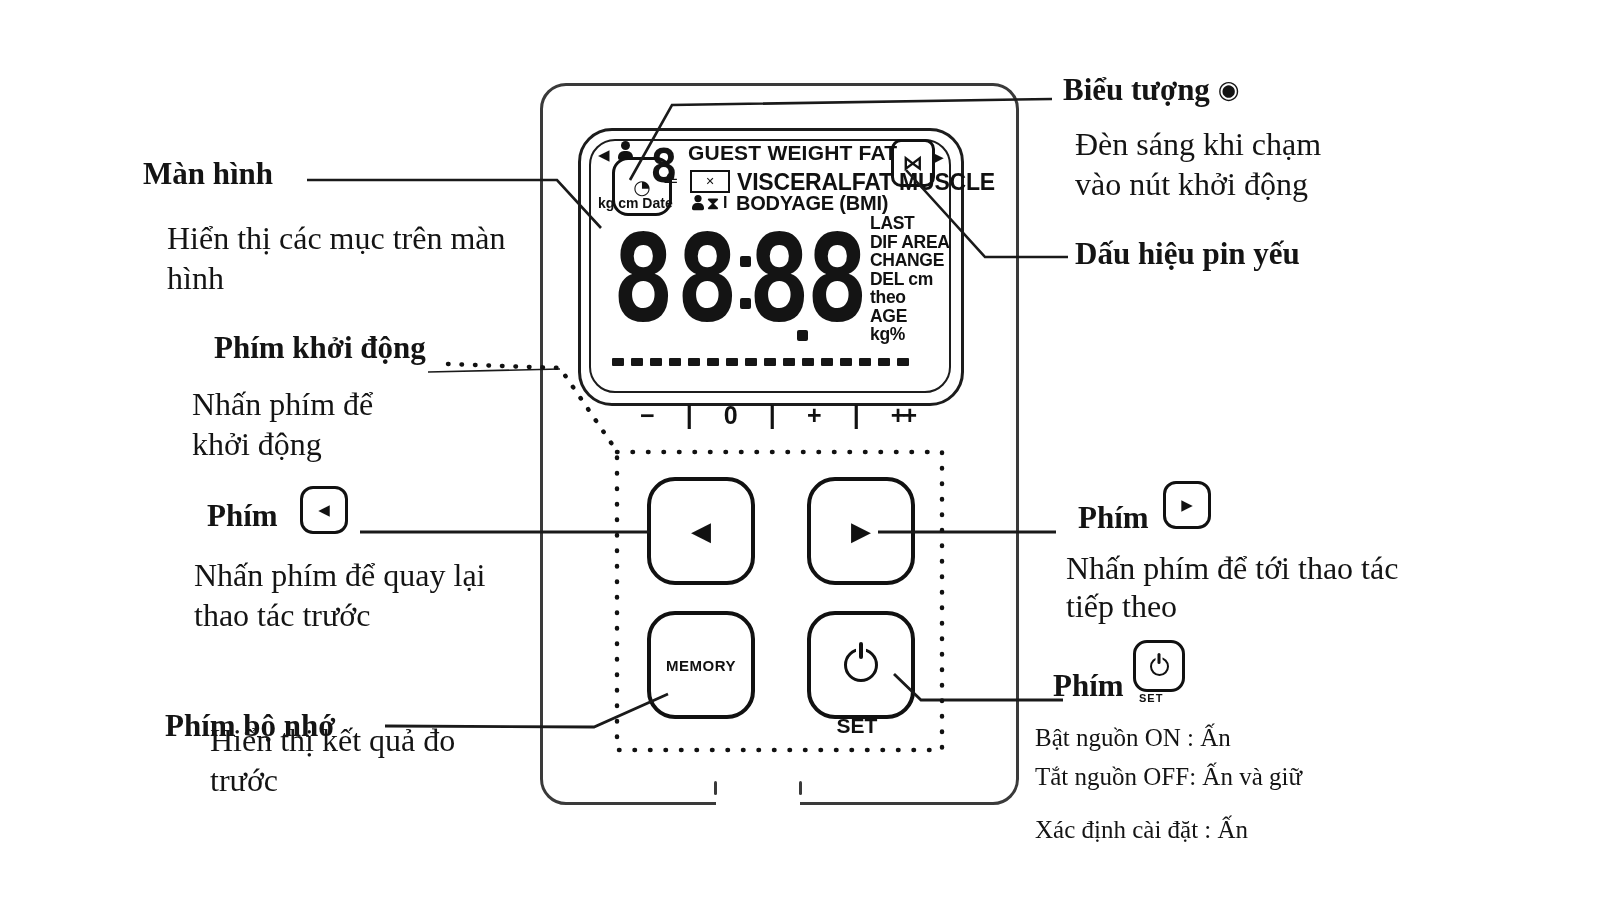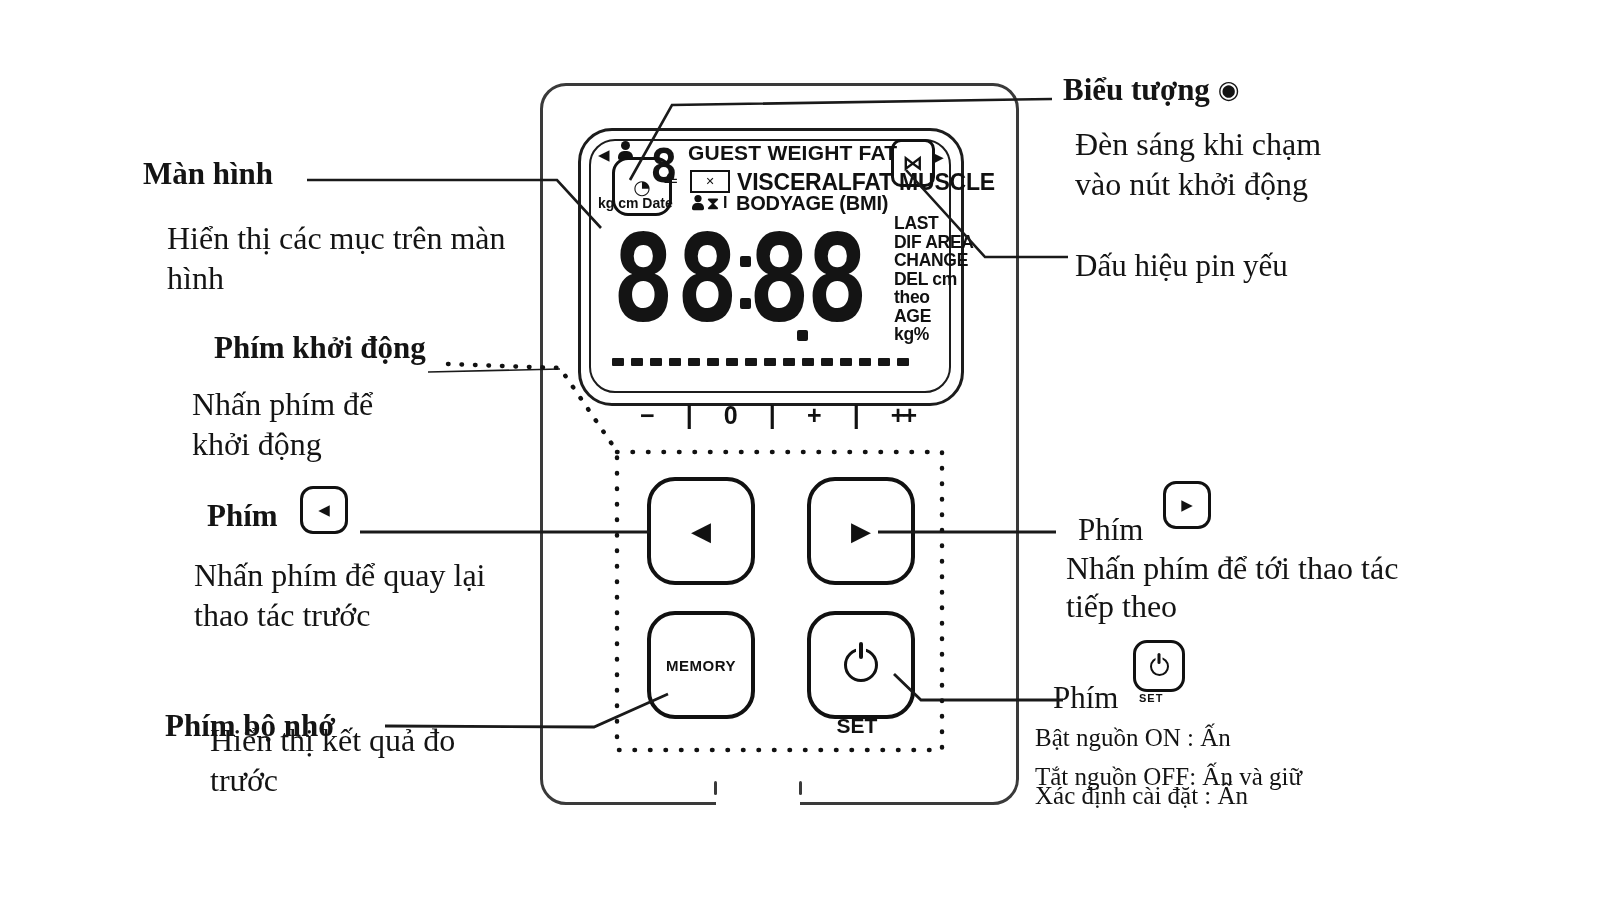--- a/index.html
+++ b/index.html
@@ -1,21 +1,21 @@
 <!DOCTYPE html>
 <html><head>
 <meta charset="utf-8">
 <style>
   html,body{margin:0;padding:0;background:#fff;}
   .page{position:relative;width:1600px;height:900px;background:#fff;overflow:hidden;
         font-family:"Liberation Serif", serif;color:#141414;}
 
   
   .co-title{position:absolute;font-weight:700;font-size:31px;white-space:nowrap;}
-  .co-title.regular{font-weight:400;margin-top:12px;}
+  .co-title.regular{font-weight:700;}
   .co-desc{position:absolute;font-size:32px;line-height:40px;}
   .co-line{position:absolute;font-size:25px;white-space:nowrap;}
 
   .key-badge{position:absolute;border:3px solid #111;border-radius:13px;background:#fff;
              display:flex;align-items:center;justify-content:center;}
   .key-badge .tri{font-size:15px;color:#111;font-family:"DejaVu Sans",sans-serif;}
 
   
   .device-body{position:absolute;left:540px;top:83px;width:473px;height:716px;
                border:3.5px solid #3a3a3a;border-radius:26px;background:#fff;}
@@ -41,21 +41,21 @@
                  border:3px solid #111;border-radius:10px;display:flex;align-items:center;justify-content:center;}
 
   .boxed-x{position:absolute;left:690px;top:170px;width:36px;height:19px;border:2.5px solid #111;
            display:flex;align-items:center;justify-content:center;font:700 11px "DejaVu Sans",sans-serif;}
 
   .seg-digit{position:absolute;top:220px;font:900 104px "DejaVu Sans Mono",monospace;color:#141414;
              line-height:1;transform:scaleY(1.14);transform-origin:top;}
   .sep-dot{position:absolute;width:11px;height:11px;background:#141414;border-radius:2px;}
 
   .right-col{position:absolute;left:870px;top:214px;width:100px;
-             font:700 17.5px "Liberation Sans",sans-serif;color:#111;line-height:18.5px;letter-spacing:-0.3px;margin-left:24px;}
+             font:700 17.5px "Liberation Sans",sans-serif;color:#111;line-height:18.5px;letter-spacing:-0.3px;}
 
   .dash-row{position:absolute;left:612px;top:358px;width:300px;display:flex;gap:7px;}
   .dash{width:12px;height:8px;background:#161616;border-radius:1px;}
 
   .scale-row{position:absolute;left:640px;top:401px;width:274px;display:flex;justify-content:space-between;
              font:700 25px "Liberation Sans",sans-serif;color:#111;}
 
   .dev-btn{position:absolute;width:100px;height:100px;border:4px solid #111;border-radius:28px;background:#fff;
            display:flex;align-items:center;justify-content:center;}
   .dev-btn .tri{font-size:26px;color:#111;font-family:"DejaVu Sans",sans-serif;}
@@ -216,15 +216,15 @@
   <div class="co-desc" style="left:1066px;top:549px;width:352px;line-height:38px;">Nhấn phím để tới thao tác tiếp theo</div>
 
   <div class="co-title regular" style="left:1053px;top:668px;">Phím</div>
   <div class="key-badge" style="left:1133px;top:640px;width:46px;height:46px;border-radius:14px;">
     <span class="power-glyph small"></span>
   </div>
   <div class="icon-caption" style="left:1139px;top:692px;">SET</div>
 
   <div class="co-line" style="left:1035px;top:724px;">Bật nguồn ON : Ấn</div>
   <div class="co-line" style="left:1035px;top:763px;">Tắt nguồn OFF: Ấn và giữ</div>
-  <div class="co-line" style="left:1035px;top:782px;text-align:right;">Xác định cài đặt : Ấn</div>
+  <div class="co-line" style="left:1035px;top:816px;text-align:right;">Xác định cài đặt : Ấn</div>
 
 </div>
 
 </body></html>

